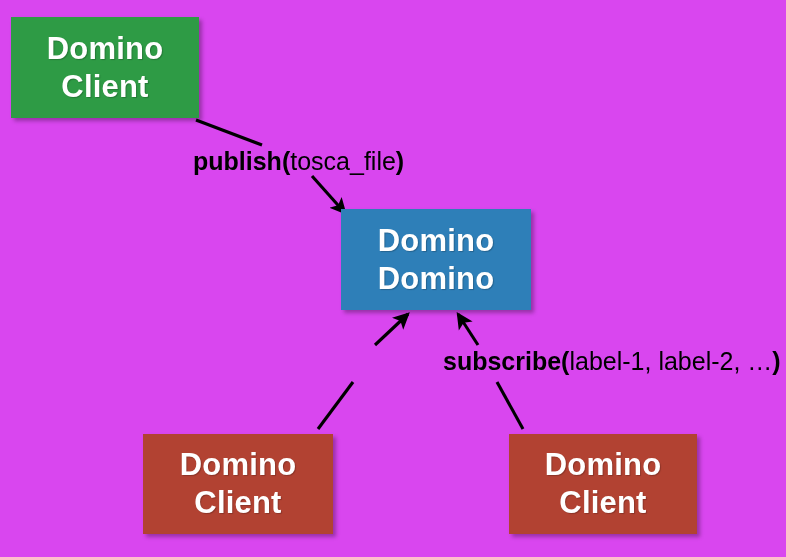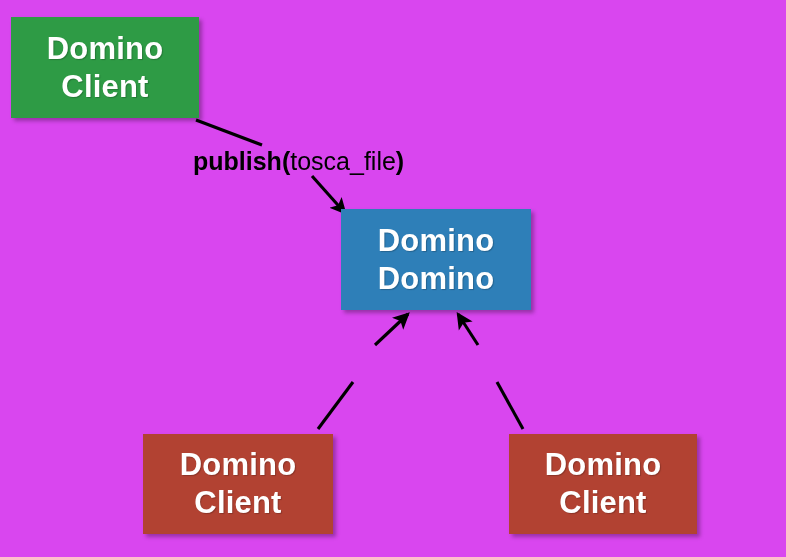--- a/index.html
+++ b/index.html
@@ -107,14 +107,17 @@
   <div class="node" id="node-client-right" style="background:#B24232;">
     <span class="ln">Domino</span>
     <span class="ln">Client</span>
   </div>
 
   <div class="edge-label" id="label-publish">
     <span class="b">publish(</span><span class="r">tosca_file</span><span class="b">)</span>
   </div>
 
 
+  <div class="edge-label" id="label-subscribe-right">
+    <span class="b">subscribe(</span><span class="r">label-1, label-2, …</span><span class="b">)</span>
+  </div>
 
 </div>
 
 </body></html>

